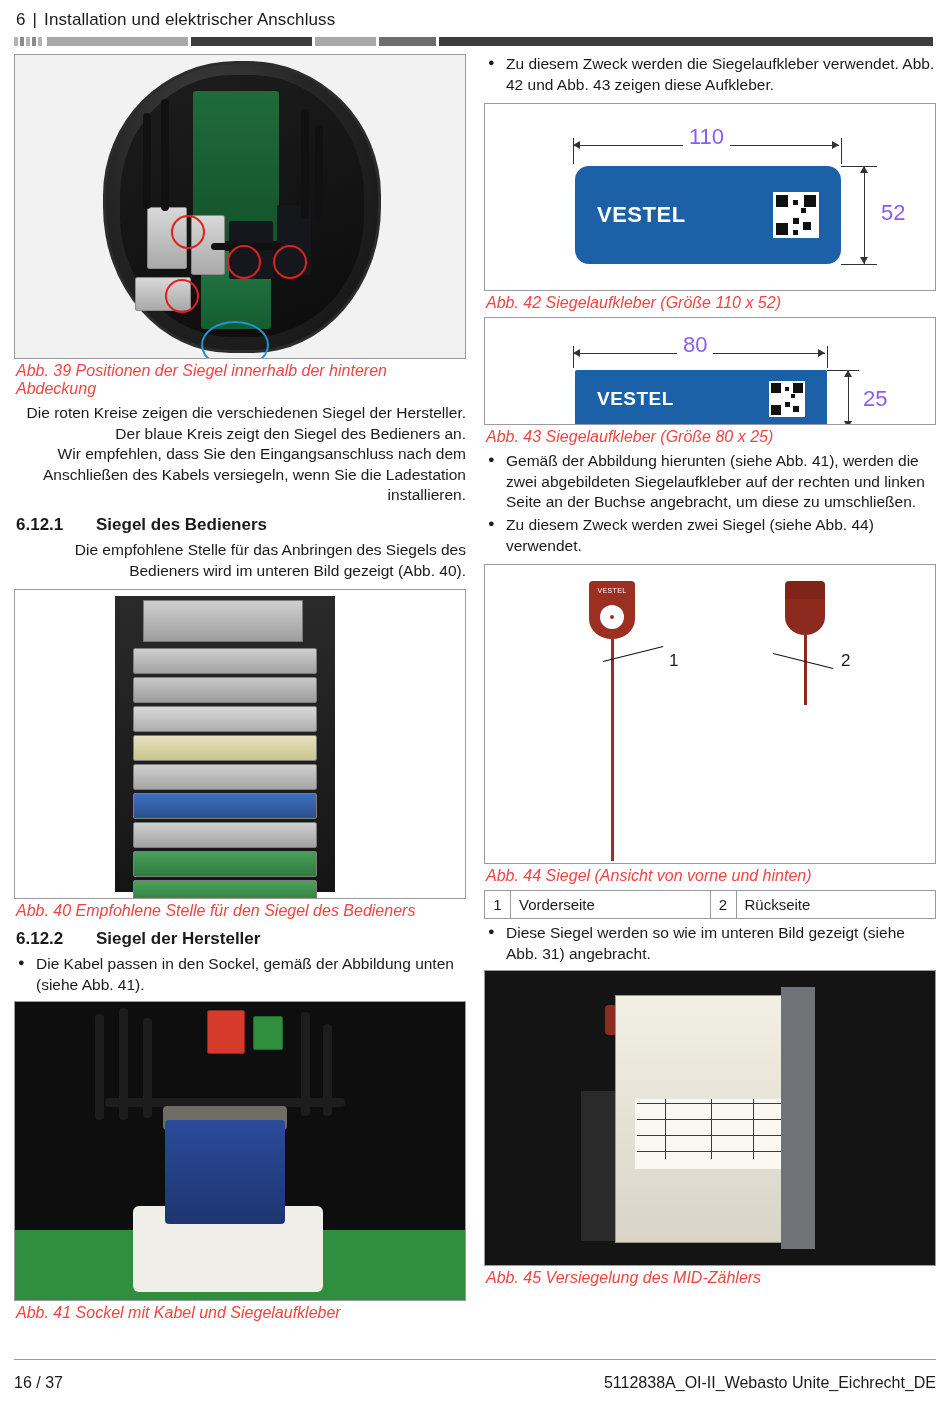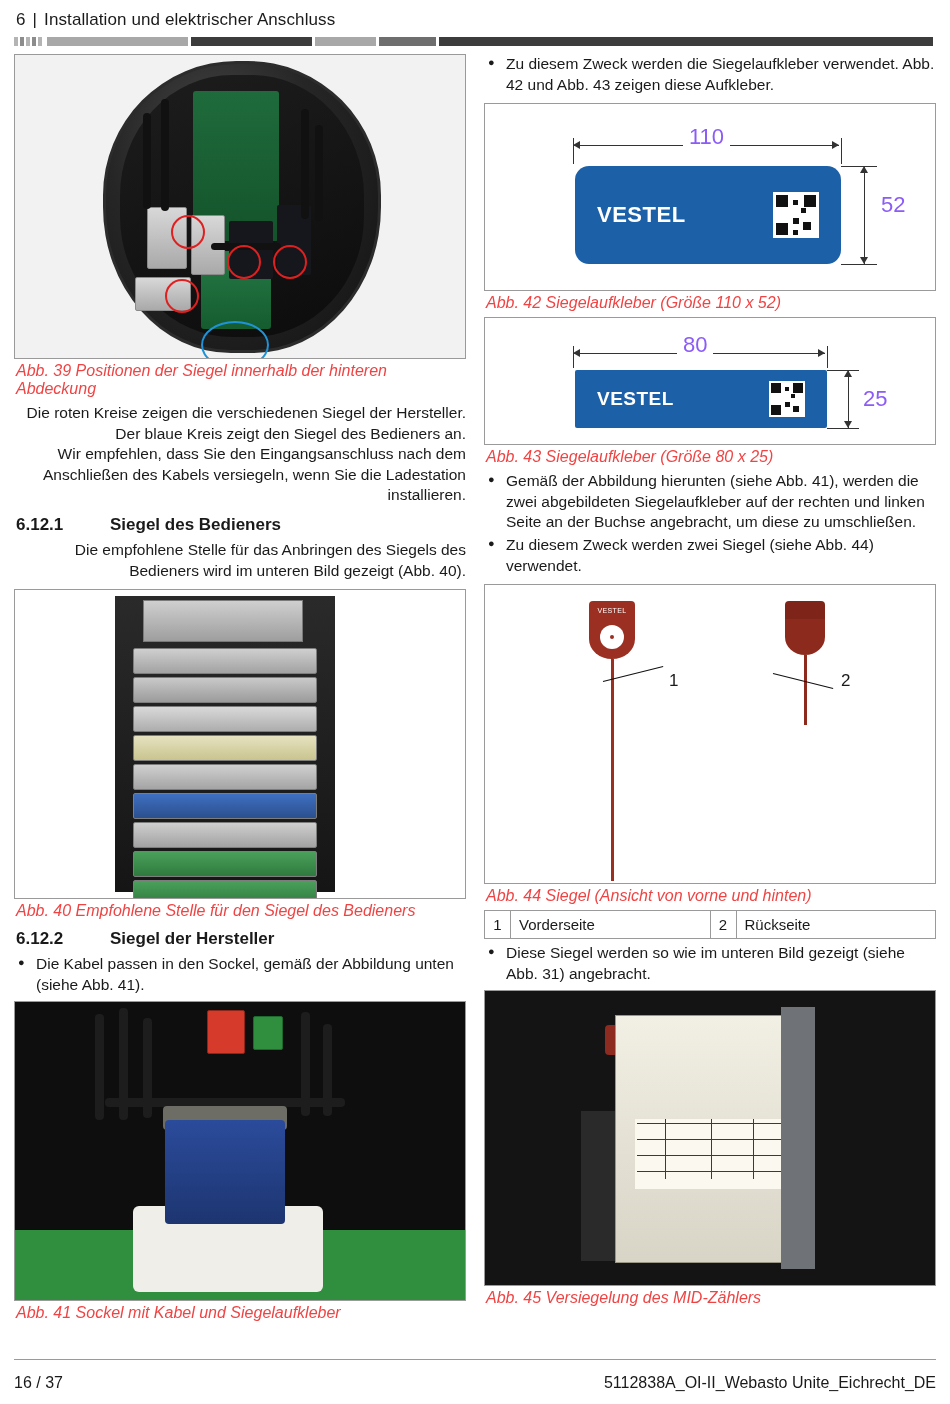--- a/index.html
+++ b/index.html
@@ -49,21 +49,21 @@
   .figcap {
     font-size: 16px; font-style: italic; font-family:Liberation Sans, sans-serif;
     margin: 3px 0 5px 2px; color:#ef4444;
   }
   p.body {
     font-size: 15.5px; line-height: 1.33; margin: 0 0 0 2px; text-align: right;
   }
   p.body + p.body { margin-top: 0px; }
   h3.sec {
     font-size: 17px; font-weight: bold; margin: 9px 0 5px 2px;
-    display:flex; gap: 32px;
+    display:flex; gap: 18px;
   }
   h3.sec .snum { min-width: 62px; }
   ul.bullets { list-style: none; margin: 0; padding: 0; }
   ul.bullets li {
     position: relative; padding-left: 22px; font-size: 15.5px;
     line-height: 1.33; margin-bottom: 2px;
   }
   ul.bullets li::before {
     content: "●"; position: absolute; left: 4px; top: -1px; font-size: 11px; line-height: 1.7;
   }
@@ -118,21 +118,21 @@
   
   .fig41 { height: 300px; }
   .f41bg { position:absolute; inset:0; background:#0e0e0e; }
   .f41green { position:absolute; left:0; bottom:0; width:100%; height:70px; background:#2f8f3f; }
   .f41white { position:absolute; left:118px; bottom:8px; width:190px; height:86px; background:#efeee9; border-radius:6px; }
   .f41blue { position:absolute; left:150px; top:118px; width:120px; height:104px; background:linear-gradient(180deg,#2b4b9b,#1d3570); border-radius:4px; }
   .f41cap { position:absolute; left:148px; top:104px; width:124px; height:24px; background:#6d6d66; border-radius:4px; }
 
   
   .stickerbox { height: 188px; }
-  .stickerbox.small { height: 128px; }
+  .stickerbox.small { height: 108px; }
   .dimline { position:absolute; top:50%; left:0; right:0; height:1px; background:#333; }
   .arrL, .arrR { position:absolute; top:calc(50% - 4px); width:0;height:0;border-top:4px solid transparent;border-bottom:4px solid transparent; }
   .arrL { left:0; border-right:7px solid #333; }
   .arrR { right:0; border-left:7px solid #333; }
   .tickv { position:absolute; width:1px; background:#333; }
   .dimnum { position:absolute; font-size:22px; color:#8b5cf6; background:#fff; padding:0 6px; }
   .bluelabel {
     position:absolute; background:#1c60a8; border-radius:14px;
     display:flex; align-items:center; justify-content:space-between; padding:0 22px;
   }
@@ -311,21 +311,21 @@
           </span>
         </div>
 
         <div style="position:absolute;left:374px;top:62px;width:10px;height:98px;">
           <div style="position:absolute;left:50%;top:0;bottom:0;width:1px;background:#333;"></div>
           <div style="position:absolute;left:calc(50% - 4px);top:0;width:0;height:0;border-left:4px solid transparent;border-right:4px solid transparent;border-bottom:7px solid #333;"></div>
           <div style="position:absolute;left:calc(50% - 4px);bottom:0;width:0;height:0;border-left:4px solid transparent;border-right:4px solid transparent;border-top:7px solid #333;"></div>
         </div>
         <div class="tickv" style="left:356px;top:62px;width:36px;height:1px;background:#333;"></div>
         <div class="tickv" style="left:356px;top:160px;width:36px;height:1px;background:#333;"></div>
-        <div class="dimnum" style="left:390px;top:88px;">52</div>
+        <div class="dimnum" style="left:390px;top:96px;">52</div>
       </div>
       <div class="figcap">Abb. 42 Siegelaufkleber (Größe 110 x 52)</div>
 
       <div class="figframe stickerbox small">
         <div style="position:absolute;left:88px;right:110px;top:30px;height:10px;">
           <div class="dimline"></div>
             <div class="arrL"></div>
             <div class="arrR"></div>
         </div>
         <div class="tickv" style="left:88px;top:28px;height:22px;"></div>

